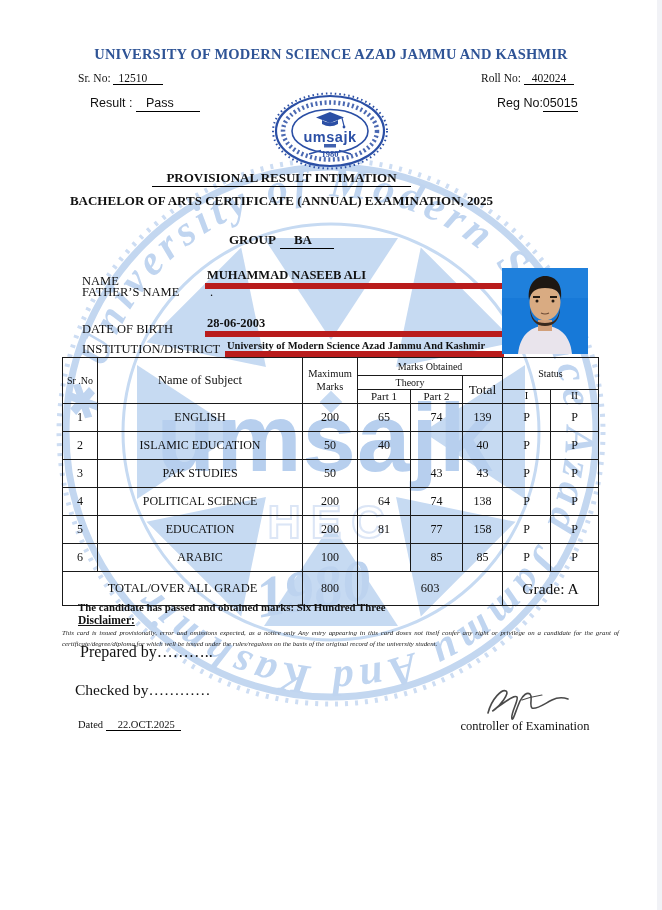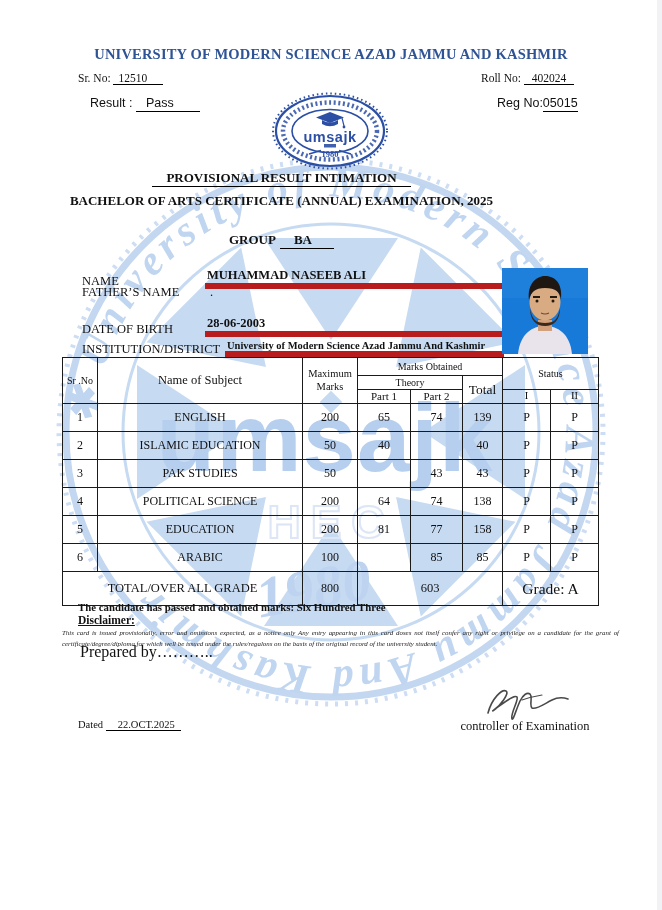--- a/index.html
+++ b/index.html
@@ -265,20 +265,21 @@
       <td colspan="3" class="total-obt">603</td>
       <td colspan="2" class="grade">Grade: A</td>
     </tr>
   </tbody>
     </table>
 
   <div class="abs note-passed">The candidate has passed and obtained marks: Six Hundred Three</div>
   <div class="abs disclaimer-lbl">Disclaimer:</div>
   <div class="abs disclaimer-txt">This card is issued provisionally, error and omissions expected, as a notice only Any entry appearing in this card doses not itself confer any right or privilege on a candidate for the grant of certificate/degree/diploma for which well be issued under the rules/regalons on the basis of the original record of the university student.</div>
   <div class="abs prepared">Prepared by………..</div>
+  <div class="abs checked">Checked by…………</div>
   <div class="abs dated">
     <span>Dated</span>
     <span class="u">22.OCT.2025</span>
   </div>
 
   <svg id="signature" class="abs" viewBox="0 0 92 36" xmlns="http://www.w3.org/2000/svg">
     <path d="M6,27 C10,12 20,3 24,5 C28,7 18,20 12,24 C8,27 14,22 20,18 C27,13 33,9 35,11 C37,14 28,28 30,33 C31,35 34,24 38,15 C41,9 45,6 48,8 C51,11 47,20 50,22 C54,24 62,18 70,14 C76,11 83,12 86,13" fill="none" stroke="#4a4a4a" stroke-width="1.6" stroke-linecap="round"></path>
     <path d="M40,14 C46,12 54,10 60,9" fill="none" stroke="#4a4a4a" stroke-width="1.1" stroke-linecap="round"></path>
   </svg>
   <div class="abs controller">controller of Examination</div>

